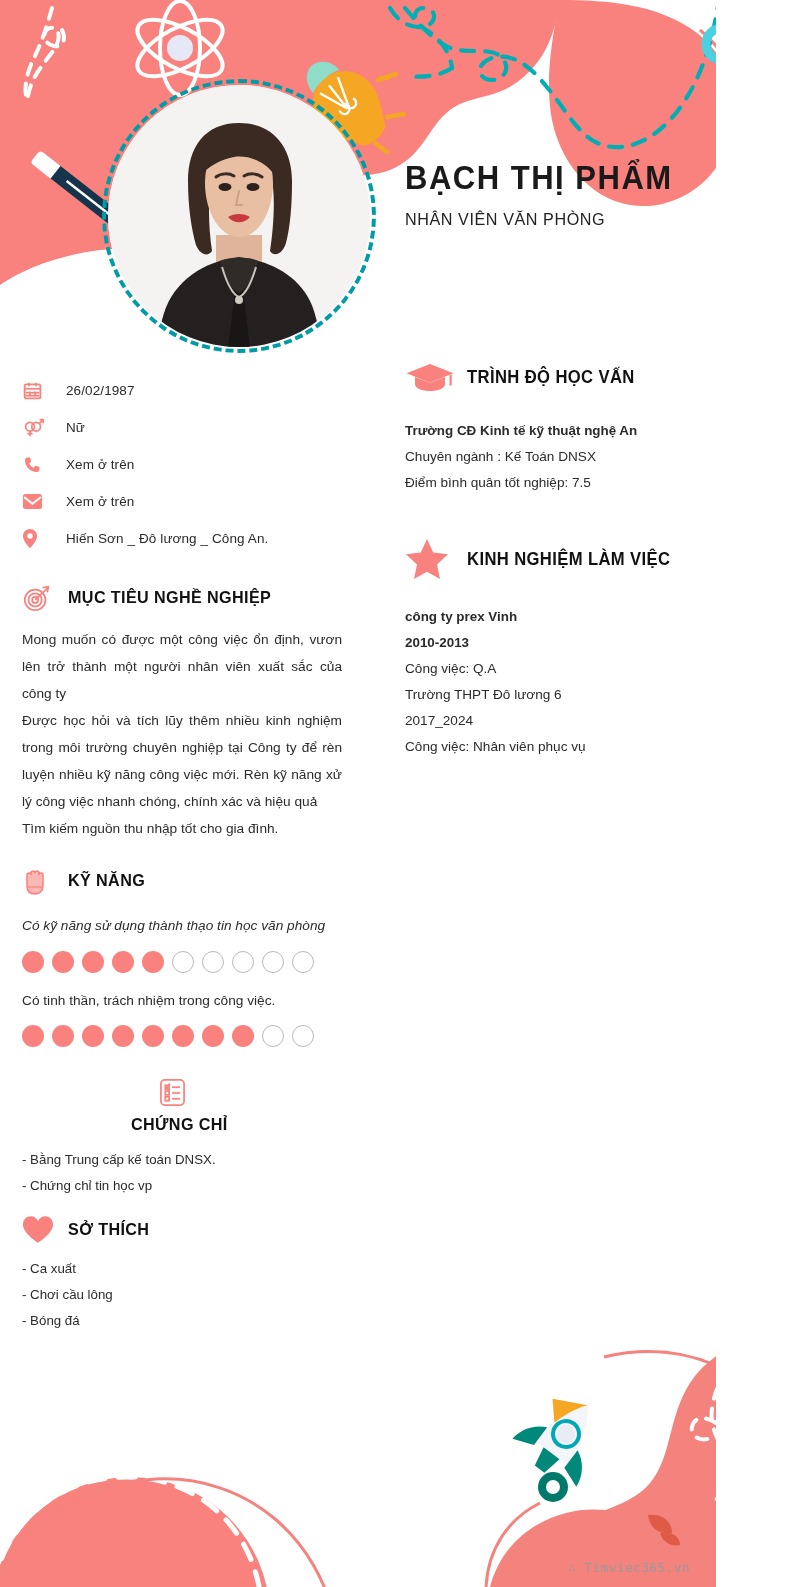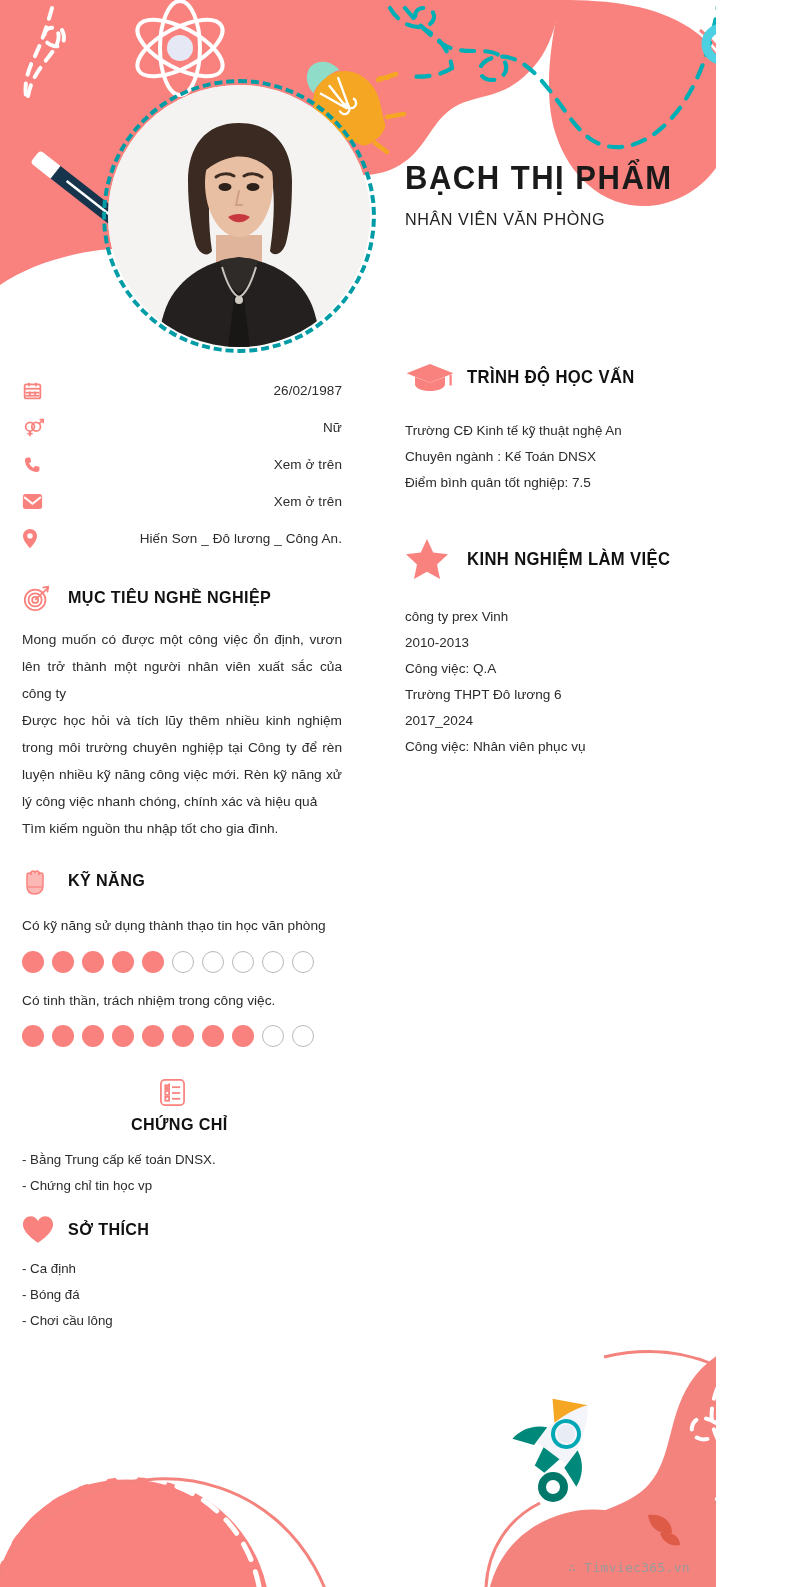--- a/index.html
+++ b/index.html
@@ -58,21 +58,21 @@
     color: #222222;
     transform: scaleX(0.95); transform-origin: left center;
     white-space: nowrap;
   }
 
   
   .col-left { position: absolute; left: 22px; top: 372px; width: 320px; }
   .col-right { position: absolute; left: 405px; top: 362px; width: 370px; }
 
   
-  .contact-row { display: flex; align-items: center; height: 37px; justify-content: space-between; }
+  .contact-row { display: flex; align-items: center; height: 37px; }
   .contact-ico { width: 44px; flex: 0 0 44px; display: flex; align-items: center; }
   .contact-ico svg { display: block; }
   .contact-txt { font-size: 13.5px; color: #2b2b2b; letter-spacing: .1px; }
 
   
   .sec-head { display: flex; align-items: center; }
   .sec-ico { width: 46px; flex: 0 0 46px; display: flex; align-items: center; justify-content: flex-start; }
   .sec-ico svg { display: block; }
   .sec-title {
     font-size: 17px; font-weight: 700; color: #111111;
@@ -92,21 +92,21 @@
   .list-line { font-size: 13.3px; color: #2b2b2b; line-height: 26px; }
 
   
   .dots { display: flex; gap: 8px; }
   .dot { width: 22px; height: 22px; border-radius: 50%; }
   .dot.on  { background: #f9827e; }
   .dot.off { background: #ffffff; border: 1.3px solid #b9b9b9; }
 
   
   .r-line { font-size: 13.6px; color: #2b2b2b; line-height: 26px; }
-  .r-line.b { font-weight: 400; font-size: 13.4px; }
+  .r-line.b { font-weight: 700; font-size: 13.4px; }
 
   
   .footer-deco { position: absolute; left: 0; bottom: 0; width: 800px; height: 300px; overflow: hidden; }
   .footer-deco svg { display: block; }
 
   .watermark {
     position: absolute; right: 26px; bottom: 12px;
     font-family: "DejaVu Sans Mono", monospace;
     font-size: 13px; color: #9a9a9a; letter-spacing: .3px;
   }
@@ -315,21 +315,21 @@
       <span class="sec-ico">
         <svg width="26" height="30" viewBox="0 0 26 30" fill="#fcb8b4" stroke="#f9827e" stroke-width="1.5">
           <path d="M5,16 L5,9 a2,2 0 0,1 4,0 L9,7 a2,2 0 0,1 4,0 L13,7 a2,2 0 0,1 4,0
                    L17,9 a2,2 0 0,1 4,0 L21,20 C21,25 17,28 13,28 C8,28 5,25 5,20 Z"></path>
           <path d="M5,21 L21,21" stroke="#f9827e" stroke-width="1.2" fill="none"></path>
         </svg>
       </span>
       <span class="sec-title">KỸ NĂNG</span>
     </div>
 
-    <p class="body-just" style="margin-top:16px;">Có kỹ năng sử dụng thành thạo tin học văn phòng</p>
+    <p class="body-just" style="margin-top:16px;font-style:italic;">Có kỹ năng sử dụng thành thạo tin học văn phòng</p>
     <div class="dots" style="margin-top:12px;">
       <span class="dot on"></span>
       <span class="dot on"></span>
       <span class="dot on"></span>
       <span class="dot on"></span>
       <span class="dot on"></span>
       <span class="dot off"></span>
       <span class="dot off"></span>
       <span class="dot off"></span>
       <span class="dot off"></span>
@@ -373,23 +373,23 @@
     <div class="sec-head" style="margin-top:16px;">
       <span class="sec-ico">
         <svg width="32" height="29" viewBox="0 0 34 30">
           <path d="M17,29 C17,29 1,19 1,9.6 C1,4.6 4.9,1 9.3,1 C12.5,1 15.4,2.9 17,6
                    C18.6,2.9 21.5,1 24.7,1 C29.1,1 33,4.6 33,9.6 C33,19 17,29 17,29 Z" fill="#f9827e"></path>
         </svg>
       </span>
       <span class="sec-title">SỞ THÍCH</span>
     </div>
     <div style="margin-top:12px;">
-      <div class="list-line">- Ca định</div>
+      <div class="list-line">- Ca xuất</div>
+      <div class="list-line">- Chơi cầu lông</div>
       <div class="list-line">- Bóng đá</div>
-      <div class="list-line">- Chơi cầu lông</div>
     </div>
   </div>
 
   <div class="col-right">
 
     <div class="sec-head">
       <span class="sec-ico" style="width:62px;flex:0 0 62px;">
         <svg width="50" height="30" viewBox="0 0 52 32">
           <path d="M26,2 L51,12 L26,22 L1,12 Z" fill="#f9827e"></path>
           <path d="M10,16 L10,24 C10,28 18,31 26,31 C34,31 42,28 42,24 L42,16

